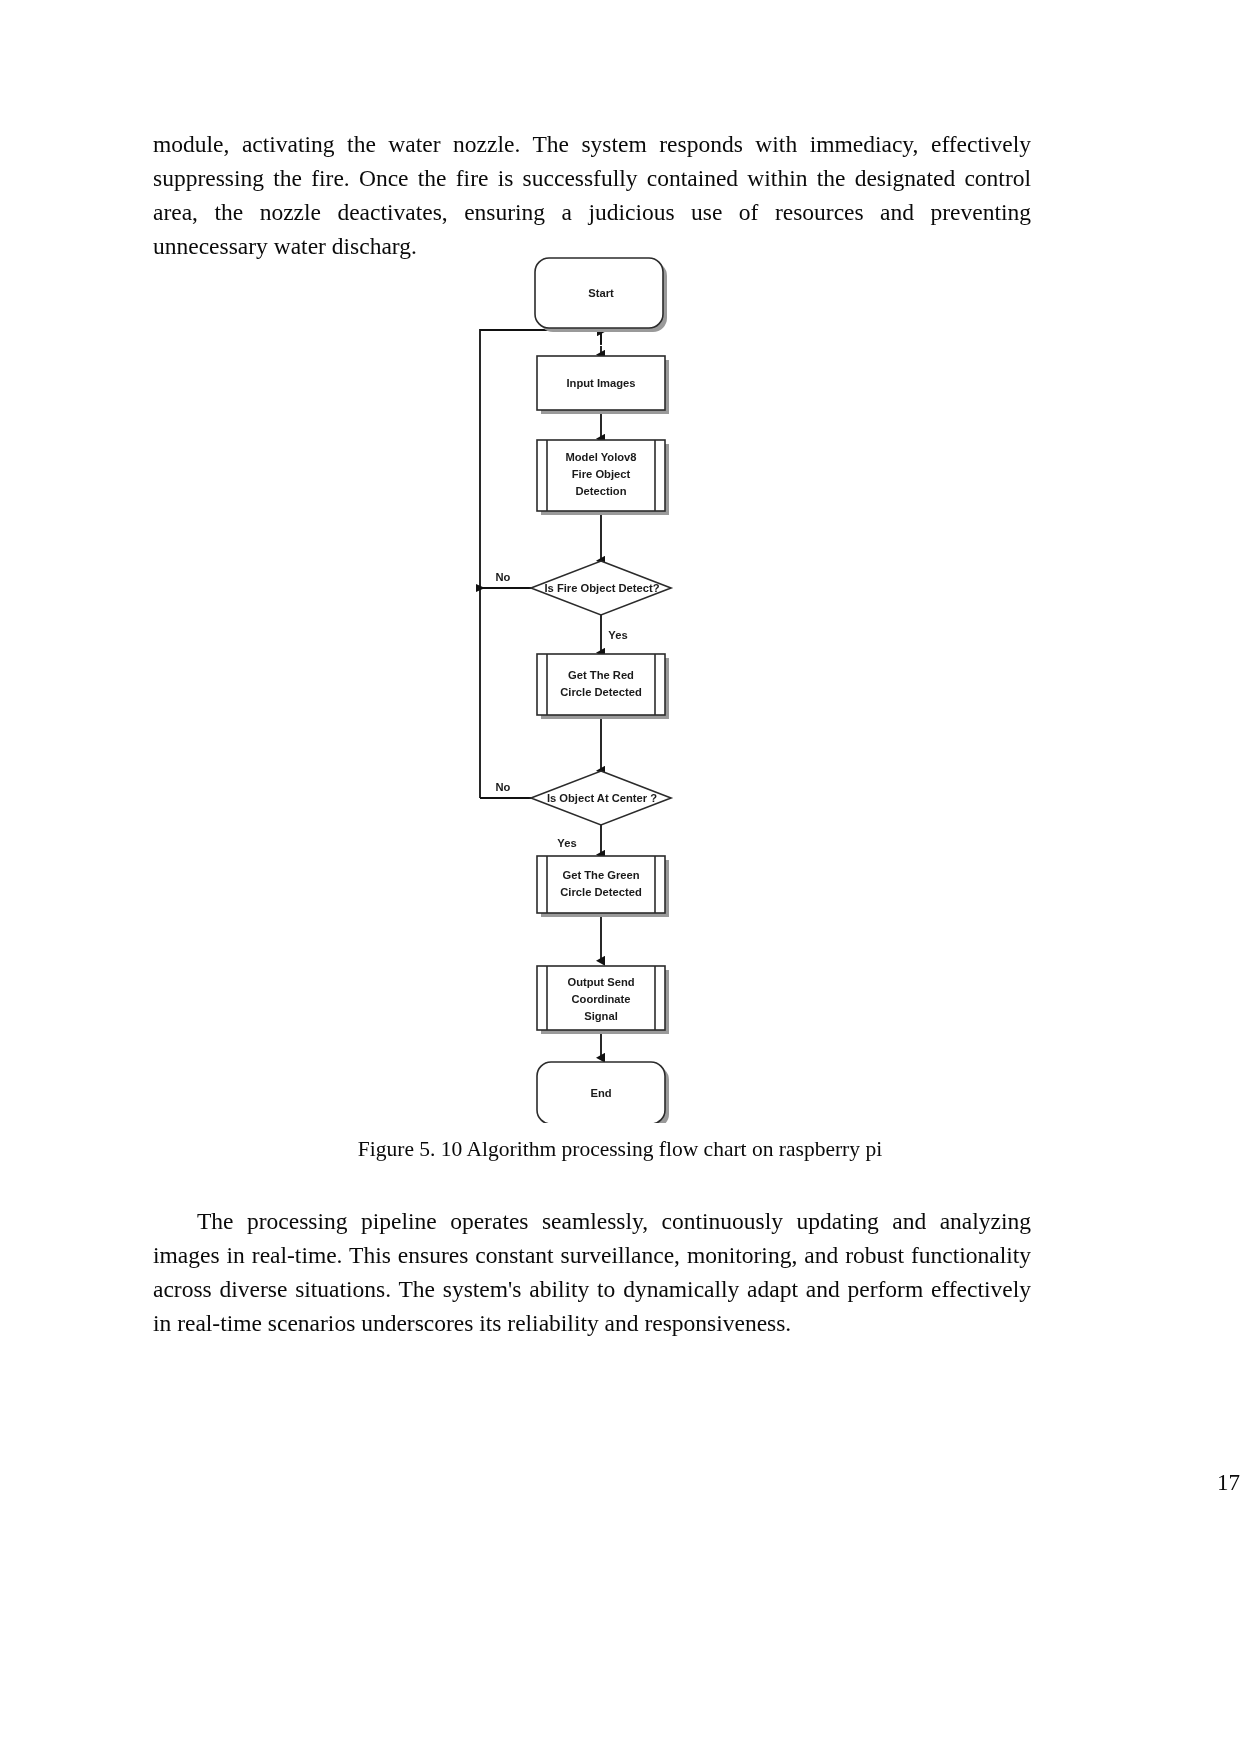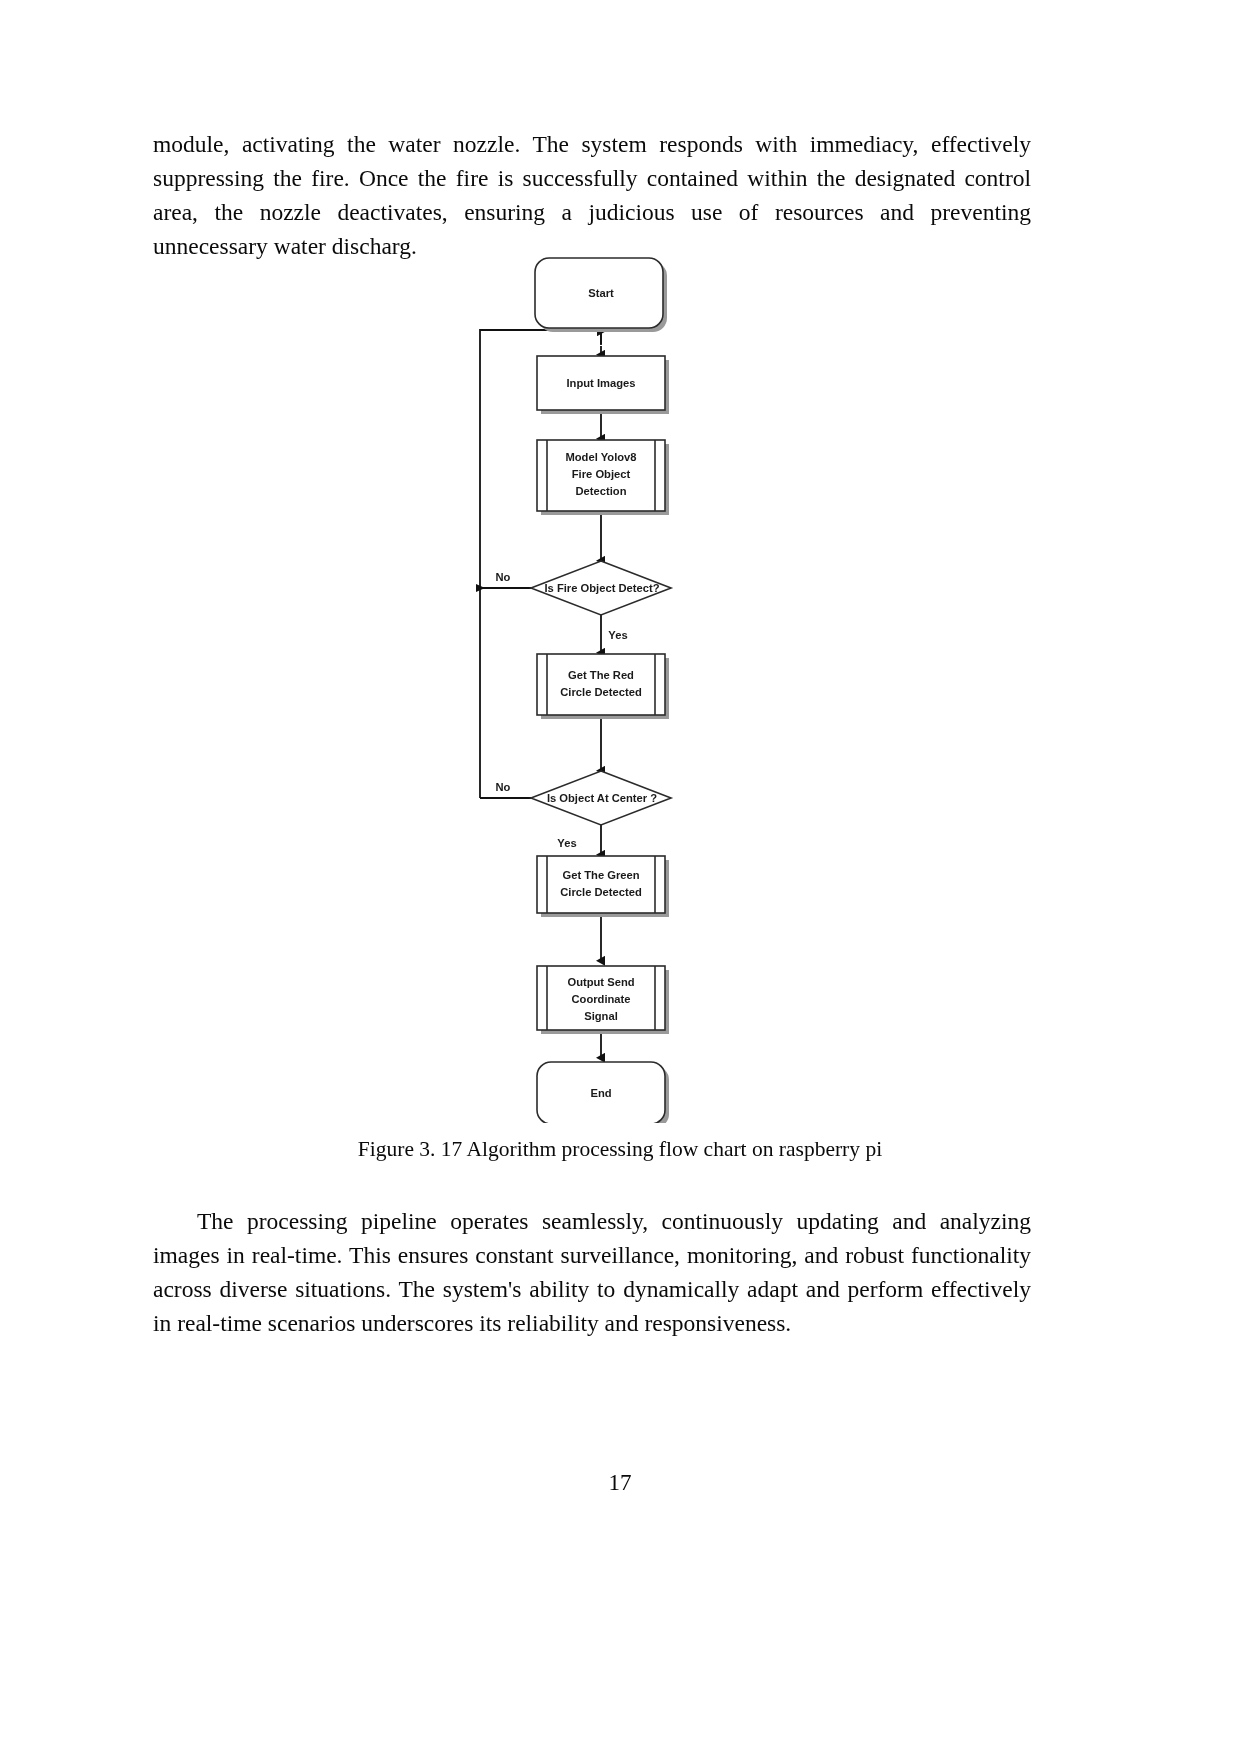--- a/index.html
+++ b/index.html
@@ -46,21 +46,21 @@
     text-align: center;
     font-size: 21.5px;
     color: #0a0a0a;
   }
 
   .pagenum {
     position: absolute;
     top: 1470px;
     left: 0;
     width: 1240px;
-    text-align: center;
+    text-align: right;
     font-size: 23px;
     color: #0a0a0a;
   }
 
   
   .flowchart {
     position: absolute;
     left: 455px;
     top: 243px;
     width: 330px;
@@ -204,19 +204,19 @@
       <g>
         <rect class="shape-shadow" x="86" y="823" width="128" height="62" rx="14" ry="14"></rect>
         <rect class="shape-fill" x="82" y="819" width="128" height="62" rx="14" ry="14"></rect>
         <rect class="shape-stroke" x="82" y="819" width="128" height="62" rx="14" ry="14"></rect>
         <text class="fc-label" x="146" y="851">End</text>
       </g>
 
     </svg>
   </div>
 
-  <div class="caption">Figure 3. 17 Algorithm processing flow chart on raspberry pi</div>
+  <div class="caption">Figure 5. 10 Algorithm processing flow chart on raspberry pi</div>
 
   <p class="para p2"><span class="indent"></span><span>The processing pipeline operates seamlessly, continuously updating and analyzing images in real-time. This ensures constant surveillance, monitoring, and robust functionality across diverse situations. The system's ability to dynamically adapt and perform effectively in real-time scenarios underscores its reliability and responsiveness.</span></p>
 
   <div class="pagenum">17</div>
 
 </div>
 
 </body></html>

